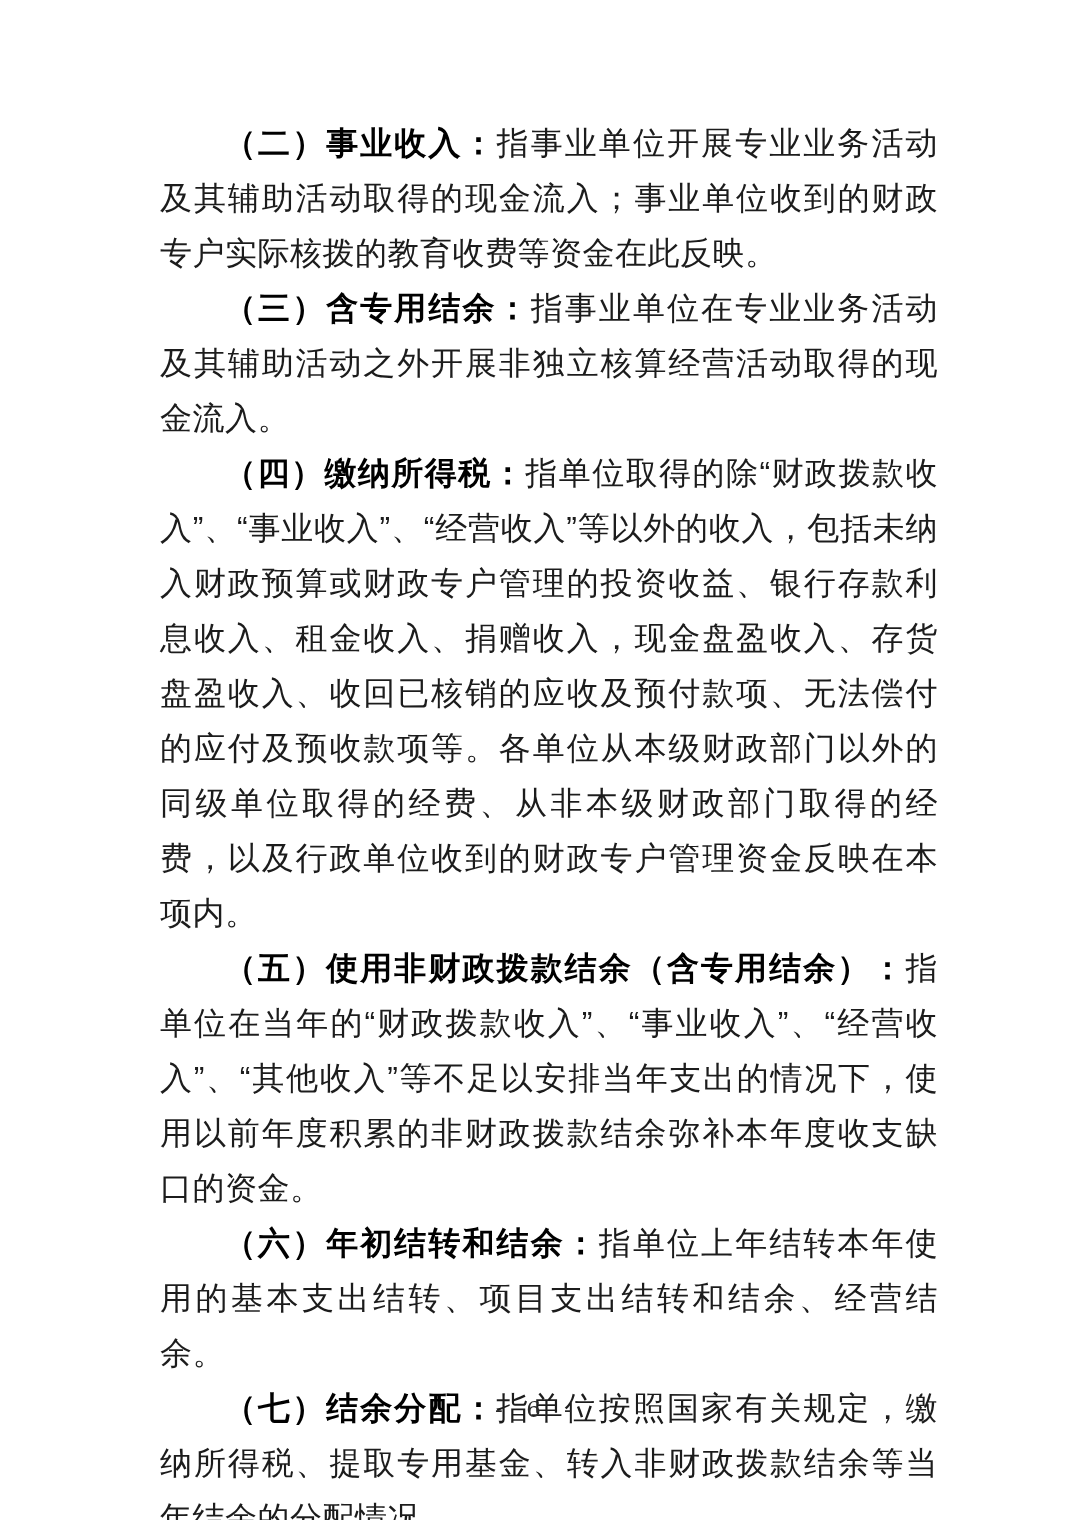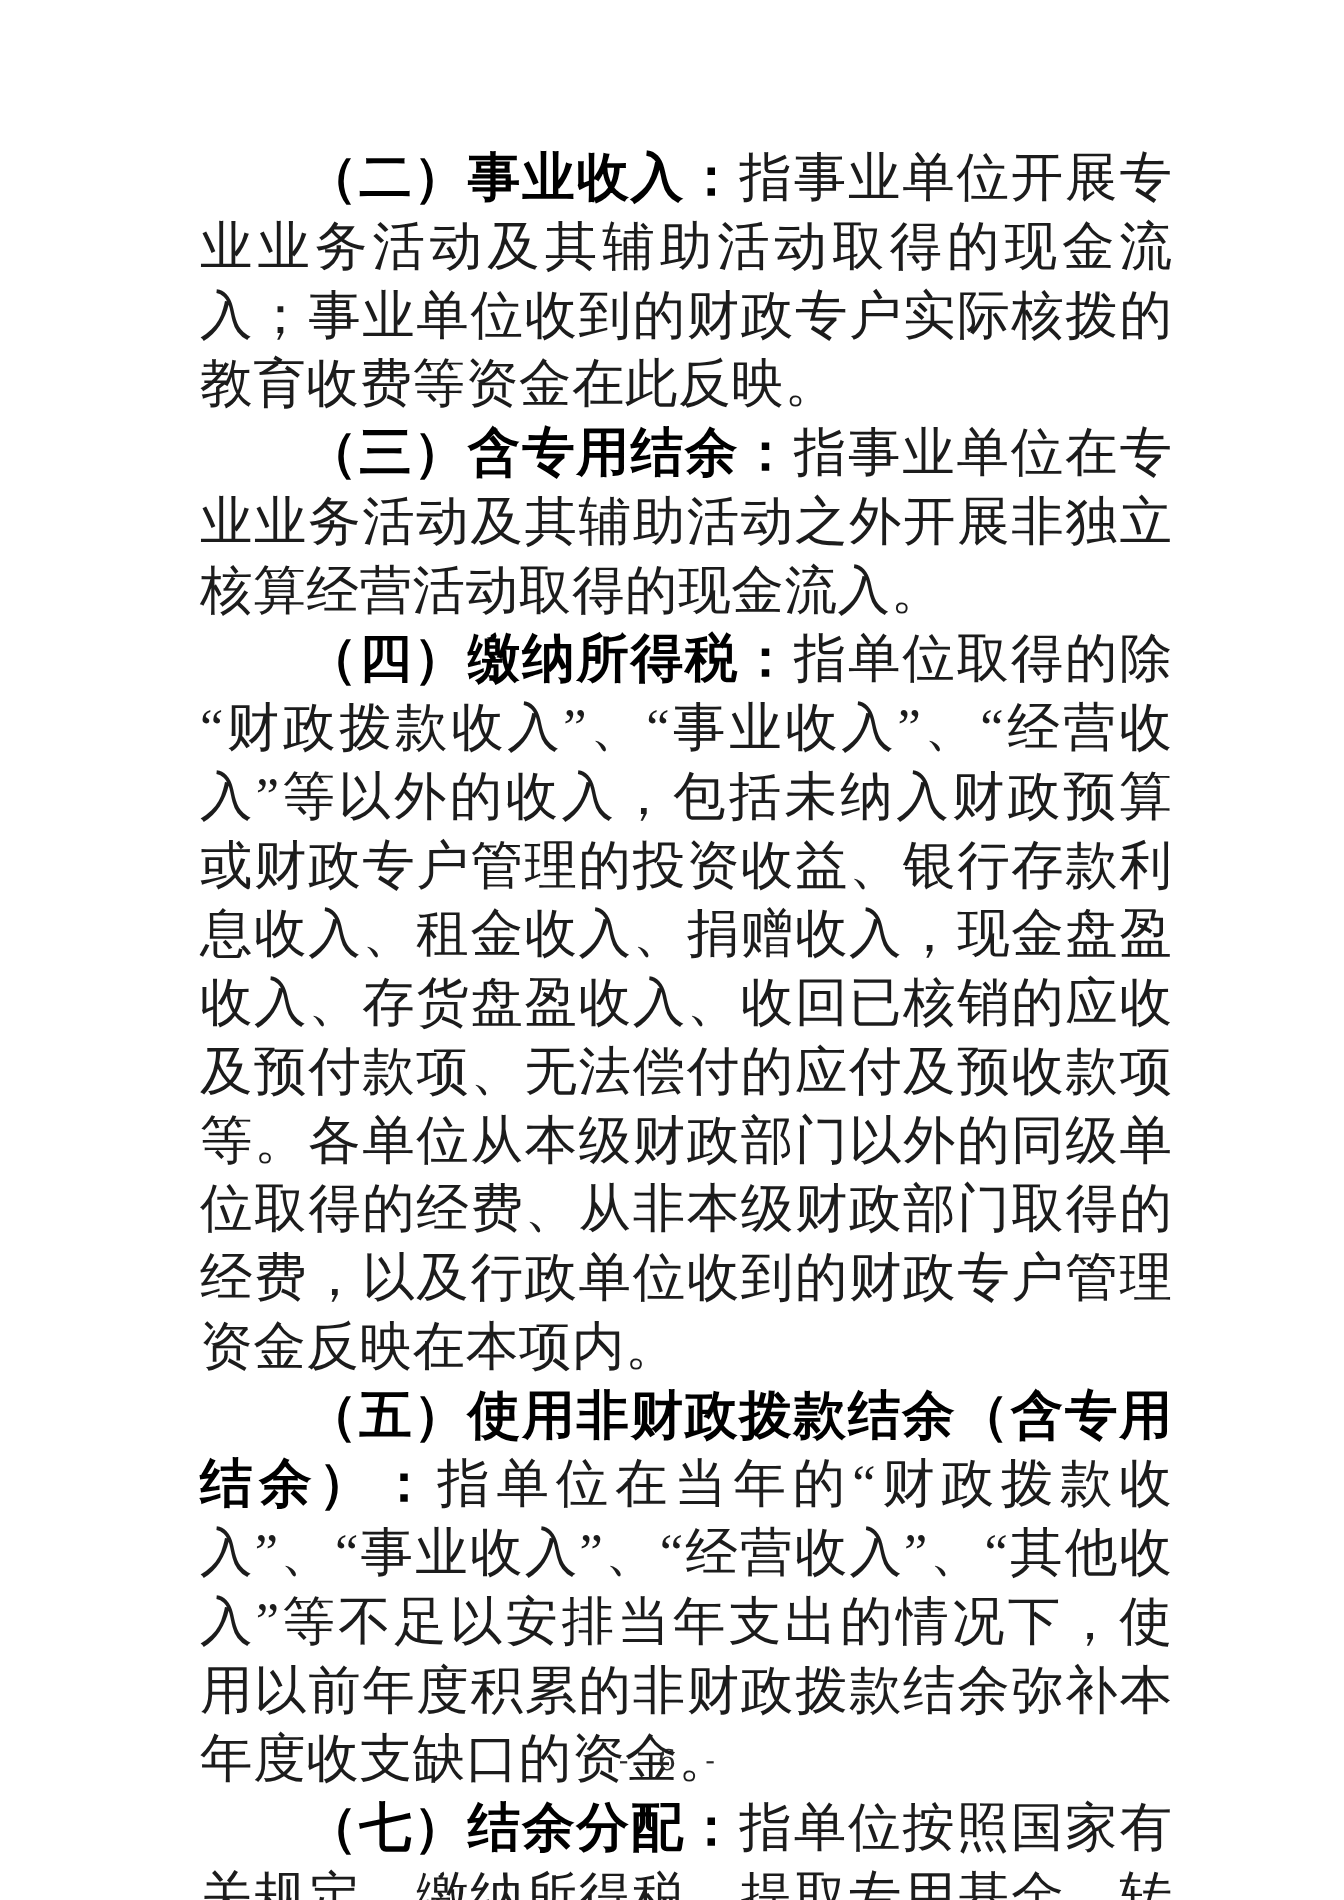--- a/index.html
+++ b/index.html
@@ -20,25 +20,25 @@
   .doc-content {
     position: absolute;
     left: 160px;
     top: 116px;
     width: 778px;
   }
   p.para {
     margin: 0;
     padding: 0;
     text-indent: 2em;
-    font-size: 42px;
+    font-size: 32px;
     line-height: 55px;
     text-align: justify;
     color: #1c1c1c;
-    font-family: Liberation Serif, serif;
+    font-family: Liberation Sans, sans-serif;
     letter-spacing: 0.5px;
   }
   p.para .term {
     font-weight: 700;
     color: #000000;
   }
   .footer {
     position: absolute;
     top: 1396px;
     left: 0;
@@ -52,16 +52,17 @@
 </style>
 </head>
 <body>
 
 <div class="sheet">
   <div class="doc-content">
     <p class="para"><span class="term">（二）事业收入：</span><span>指事业单位开展专业业务活动及其辅助活动取得的现金流入；事业单位收到的财政专户实际核拨的教育收费等资金在此反映。</span></p>
     <p class="para"><span class="term">（三）含专用结余：</span><span>指事业单位在专业业务活动及其辅助活动之外开展非独立核算经营活动取得的现金流入。</span></p>
     <p class="para"><span class="term">（四）缴纳所得税：</span><span>指单位取得的除“财政拨款收入”、“事业收入”、“经营收入”等以外的收入，包括未纳入财政预算或财政专户管理的投资收益、银行存款利息收入、租金收入、捐赠收入，现金盘盈收入、存货盘盈收入、收回已核销的应收及预付款项、无法偿付的应付及预收款项等。各单位从本级财政部门以外的同级单位取得的经费、从非本级财政部门取得的经费，以及行政单位收到的财政专户管理资金反映在本项内。</span></p>
     <p class="para"><span class="term">（五）使用非财政拨款结余（含专用结余）：</span><span>指单位在当年的“财政拨款收入”、“事业收入”、“经营收入”、“其他收入”等不足以安排当年支出的情况下，使用以前年度积累的非财政拨款结余弥补本年度收支缺口的资金。</span></p>
+    <p class="para"><span class="term">（六）年初结转和结余：</span><span>指单位上年结转本年使用的基本支出结转、项目支出结转和结余、经营结余。</span></p>
     <p class="para"><span class="term">（七）结余分配：</span><span>指单位按照国家有关规定，缴纳所得税、提取专用基金、转入非财政拨款结余等当年结余的分配情况。</span></p>
   </div>
   <div class="footer">- 6 -</div>
 </div>
 
 </body></html>

